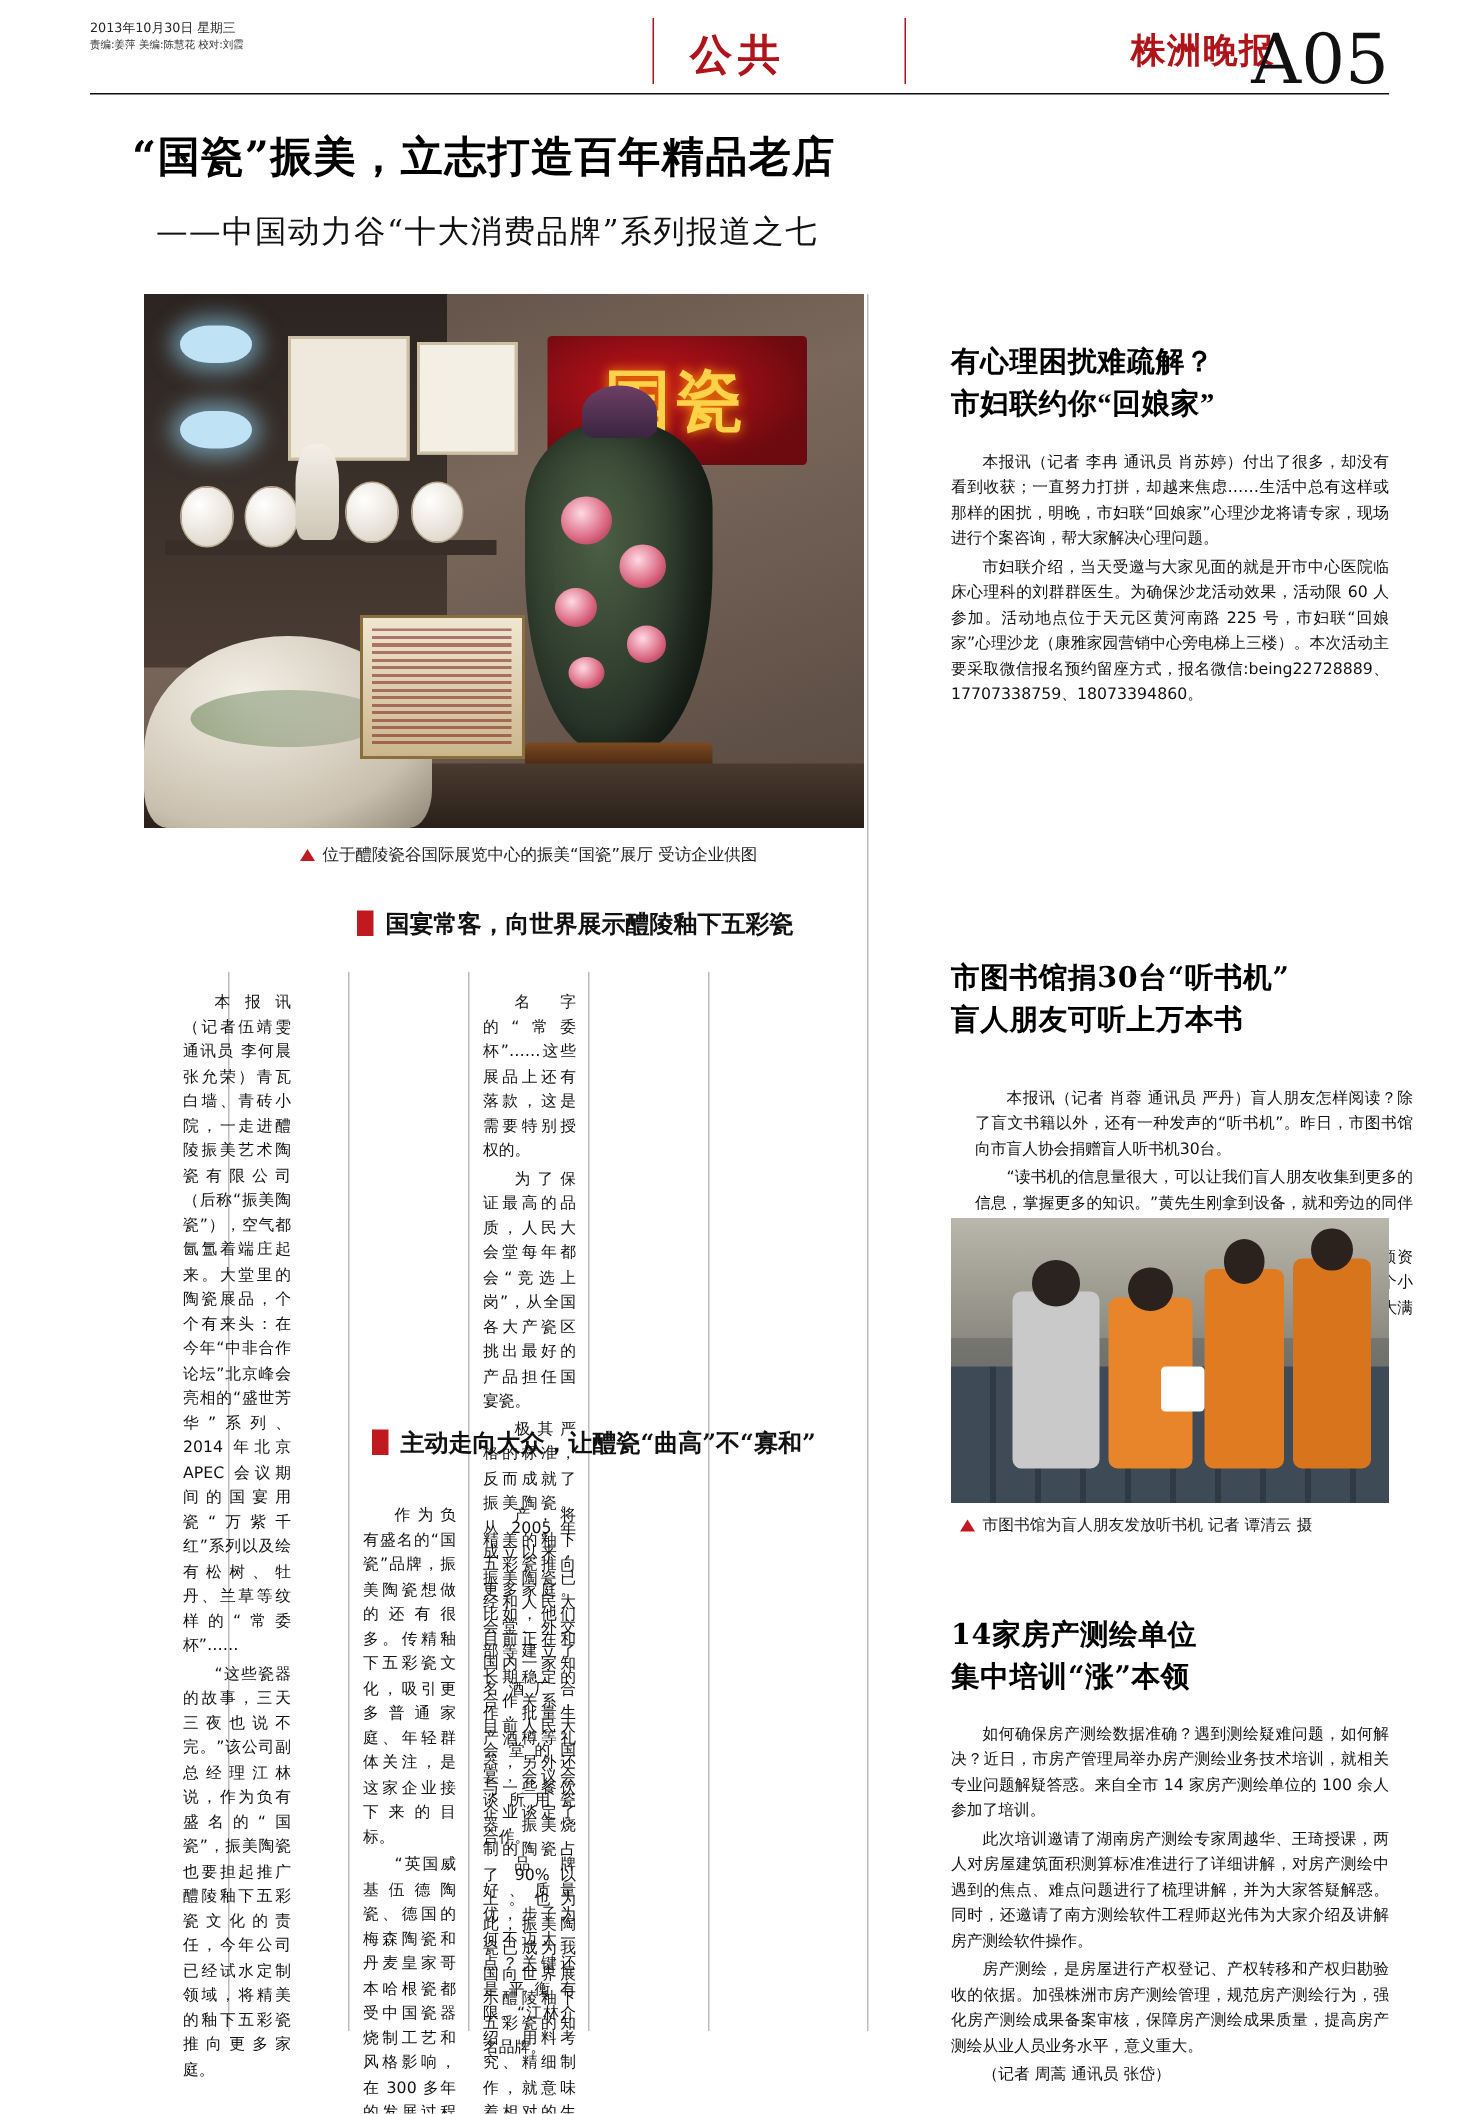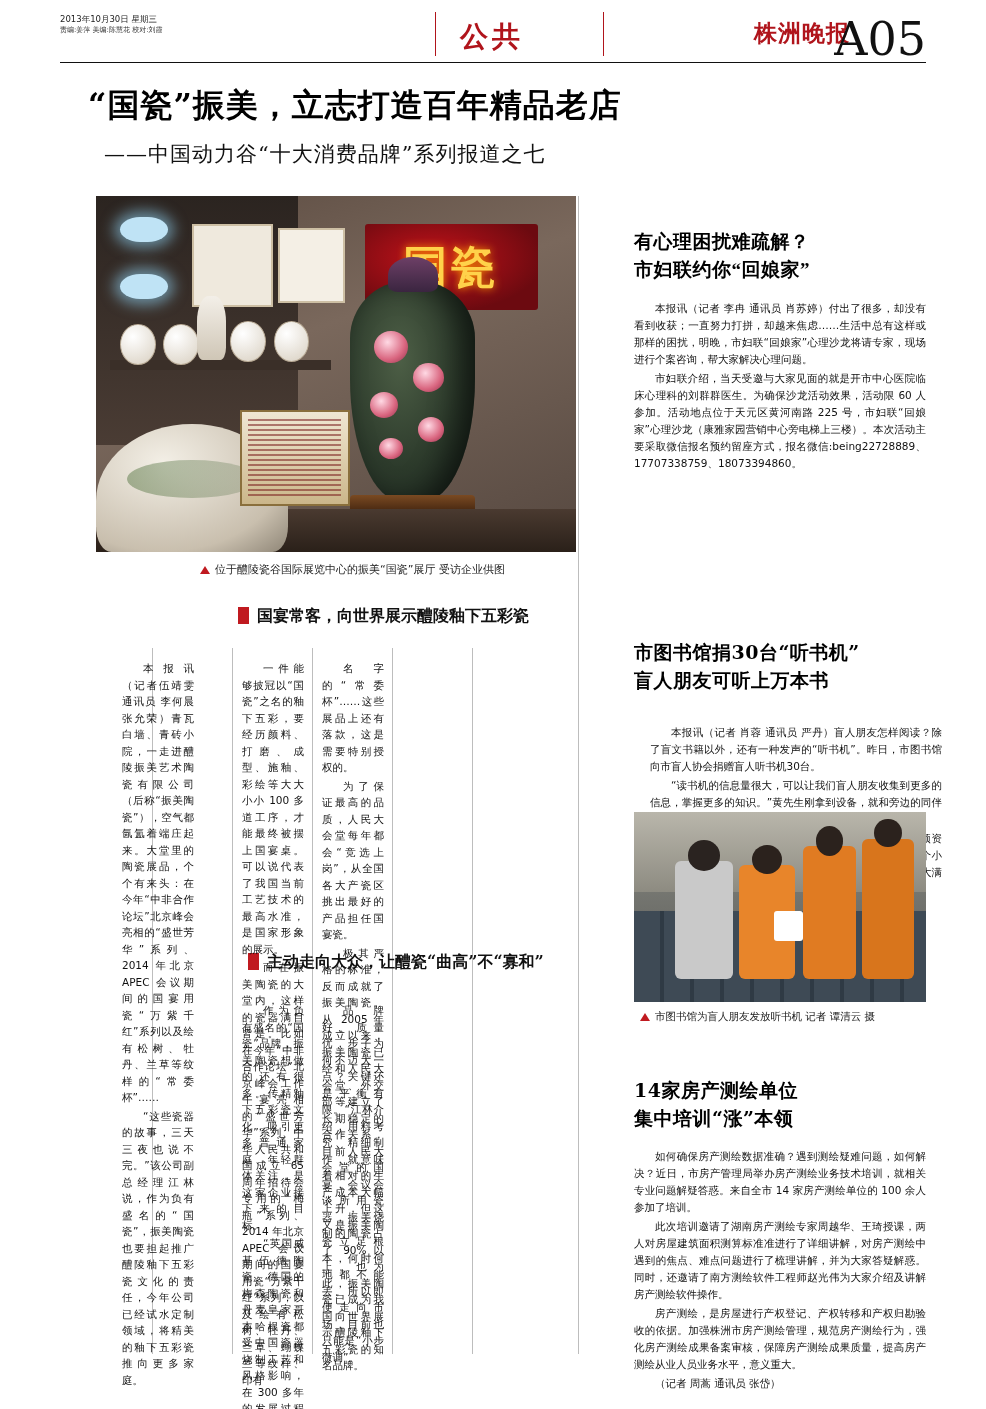--- a/index.html
+++ b/index.html
@@ -37,21 +37,21 @@
   .mh-page{
     position:absolute;right:0;top:-2px;
     font-family:"DejaVu Serif",serif;font-size:46px;font-weight:normal;color:#111;
   }
   .mh-line{position:absolute;left:60px;top:62px;width:866px;height:1px;background:#111;}
 
   
   .headline{
     position:absolute;left:88px;top:78px;width:820px;
     font-family:"DejaVu Serif","Liberation Serif",serif;
-    font-size:32px;font-weight:bold;letter-spacing:1px;color:#000;
+    font-size:28px;font-weight:bold;letter-spacing:1px;color:#000;
     line-height:54px;
   }
   .subhead{
     position:absolute;left:104px;top:140px;width:820px;
     font-family:"DejaVu Serif",serif;font-size:21px;color:#111;letter-spacing:1px;
   }
 
   
   .photo-main{
     position:absolute;left:96px;top:196px;width:480px;height:356px;
@@ -276,37 +276,34 @@
     <span class="sec-mark"></span><span>国宴常客，向世界展示醴陵釉下五彩瓷</span>
   </div>
   <div class="sec-head sub2">
     <span class="sec-mark"></span><span>主动走向大众，让醴瓷“曲高”不“寡和”</span>
   </div>
 
   <div class="col c1">
     <p>本报讯（记者伍靖雯 通讯员 李何晨 张允荣）青瓦白墙、青砖小院，一走进醴陵振美艺术陶瓷有限公司（后称“振美陶瓷”），空气都氤氲着端庄起来。大堂里的陶瓷展品，个个有来头：在今年“中非合作论坛”北京峰会亮相的“盛世芳华”系列、2014 年北京 APEC 会议期间的国宴用瓷“万紫千红”系列以及绘有松树、牡丹、兰草等纹样的“常委杯”……</p>
     <p>“这些瓷器的故事，三天三夜也说不完。”该公司副总经理江林说，作为负有盛名的“国瓷”，振美陶瓷也要担起推广醴陵釉下五彩瓷文化的责任，今年公司已经试水定制领域，将精美的釉下五彩瓷推向更多家庭。</p>
   </div>
-  <div class="col c2">
-    <p>一件能够披冠以“国瓷”之名的釉下五彩，要经历颜料、打磨、成型、施釉、彩绘等大大小小 100 多道工序，才能最终被摆上国宴桌。可以说代表了我国当前工艺技术的最高水准，是国家形象的展示。</p>
-    <p>而在振美陶瓷的大堂内，这样的瓷器满目皆是。比如在今年“中非合作论坛”北京峰会工作午宴亮相的“盛世芳华”系列、中华人民共和国成立 65 周年招待会专用的“梅瓶”系列、2014 年北京 APEC 会议期间的国宴用瓷“万紫千红”系列，以及绘有松树、牡丹、兰草、蝴蝶兰等纹样、印有</p>
-  </div>
   <div class="col c3">
     <p>名字的“常委杯”……这些展品上还有落款，这是需要特别授权的。</p>
     <p>为了保证最高的品质，人民大会堂每年都会“竞选上岗”，从全国各大产瓷区挑出最好的产品担任国宴瓷。</p>
     <p>极其严格的标准，反而成就了振美陶瓷。从 2005 年成立以来，振美陶瓷已经和人民大会堂、外交部等建立了长期稳定的合作关系，目前人民大会堂的国宴，会议会谈所用瓷器，振美烧制的陶瓷占了 90% 以上。也为此，振美陶瓷已成为我国向世界展示醴陵釉下五彩瓷的知名品牌。</p>
   </div>
   <div class="col c4"></div>
 
   <div class="col c5">
     <p>作为负有盛名的“国瓷”品牌，振美陶瓷想做的还有很多。传精釉下五彩瓷文化，吸引更多普通家庭、年轻群体关注，是这家企业接下来的目标。</p>
     <p>“英国威基伍德陶瓷、德国的梅森陶瓷和丹麦皇家哥本哈根瓷都受中国瓷器烧制工艺和风格影响，在 300 多年的发展过程中，逐渐成为国际一线品牌，市场占有率高。”江林介绍，论质量工艺，醴陵釉下五彩瓷和这些国际大牌难分轩轾，但目前国际市场还缺少一个能名扬天下的醴陵陶瓷品牌，也没有叫得上名号的百年老店。</p>
 
   </div>
   <div class="col c6">
+    <p>产，将精美的釉下五彩瓷推向更多家庭。比如，他们目前正在和国内一家知名酒厂合作，批量生产酒樽等礼器，另外还与一些餐饮企业谈定了合作。</p>
     <p>品牌好、质量优，步子为何不迈大一点？关键还是平衡有限。“江林介绍，用料考究、精细制作，就意味着相对的生产成本大幅上升，但这又是振美陶瓷立足根本，何时何地都不能丢。所以即便走向市场，目前也只能是“小步微调”。</p>
 
   </div>
   <div class="col c7"></div>
   <div class="col c8"></div>
 
   <div class="r-head rh1" style="white-space:pre-line">有心理困扰难疏解？
 市妇联约你“回娘家”</div>
   <div class="r-body rb1">
     <p>本报讯（记者 李冉 通讯员 肖苏婷）付出了很多，却没有看到收获；一直努力打拼，却越来焦虑……生活中总有这样或那样的困扰，明晚，市妇联“回娘家”心理沙龙将请专家，现场进行个案咨询，帮大家解决心理问题。</p>

